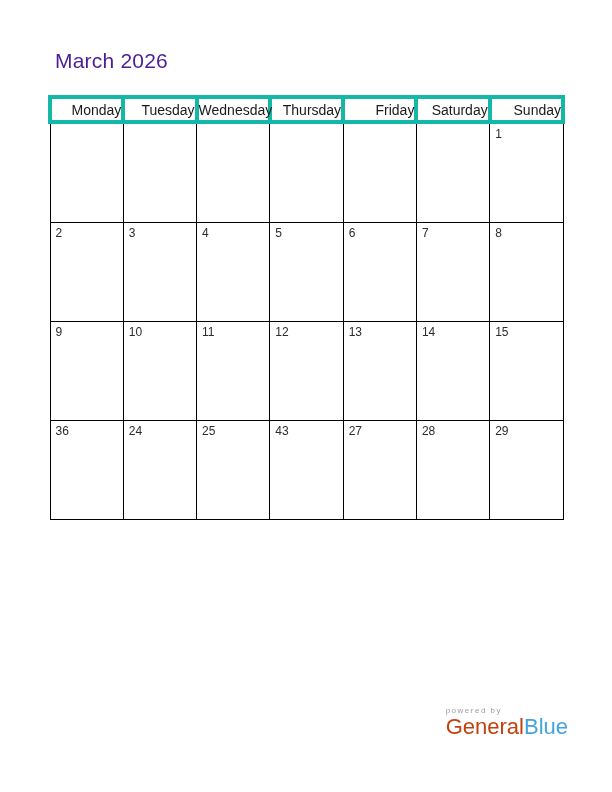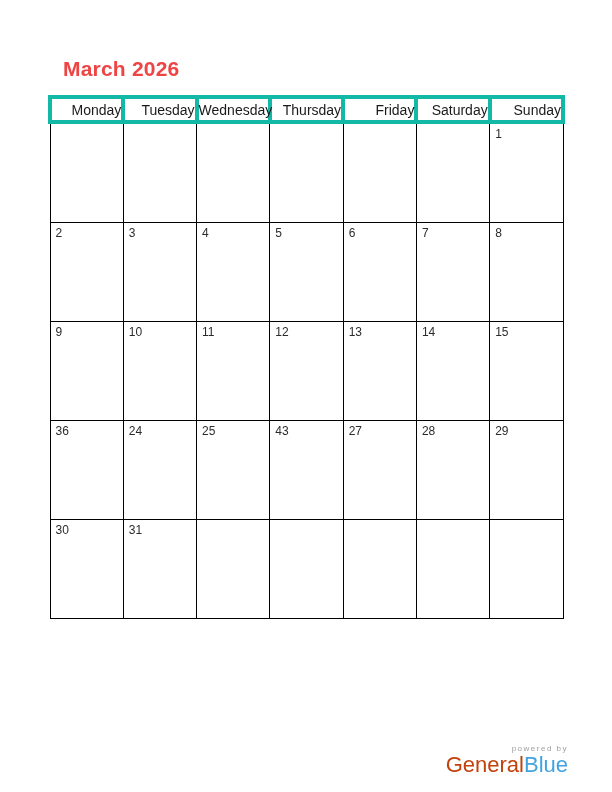--- a/index.html
+++ b/index.html
@@ -8,24 +8,24 @@
     width: 612px;
     height: 792px;
     background: #ffffff;
     font-family: "Liberation Sans", sans-serif;
     overflow: hidden;
   }
   .title {
     position: absolute;
     left: 55px;
     top: 49px;
-    margin: 8px;
+    margin: 0;
     font-size: 21px;
-    font-weight: 700;
-    color: #ef4444;
+    font-weight: 400;
+    color: #4c1d95;
     letter-spacing: 0.2px;
   }
   table.calendar {
     position: absolute;
     left: 48px;
     top: 95px;
     width: 517px;
     border-collapse: collapse;
     table-layout: fixed;
   }
@@ -43,23 +43,23 @@
     border: 1px solid #000000;
     height: 95px;
     font-size: 12px;
     color: #2b2b2b;
     text-align: left;
     vertical-align: top;
     padding: 3px 0 0 5px;
   }
   .footer {
     position: absolute;
-    top: 744px;
+    top: 706px;
     right: 44px;
-    text-align: right;
+    text-align: left;
   }
   .powered {
     font-size: 8px;
     color: #9e9e9e;
     letter-spacing: 1.5px;
     margin-bottom: 1px;
   }
   .brand {
     font-size: 22px;
     line-height: 1.0;
@@ -116,29 +116,20 @@
       </tr>
       <tr>
         <td>36</td>
         <td>24</td>
         <td>25</td>
         <td>43</td>
         <td>27</td>
         <td>28</td>
         <td>29</td>
       </tr>
-      <tr>
-        <td>30</td>
-        <td>31</td>
-        <td></td>
-        <td></td>
-        <td></td>
-        <td></td>
-        <td></td>
-      </tr>
     </tbody>
   </table>
 
   <div class="footer">
     <div class="powered">powered by</div>
     <div class="brand"><span class="brand-dark">General</span><span class="brand-blue">Blue</span></div>
   </div>
 
 </div>
 

